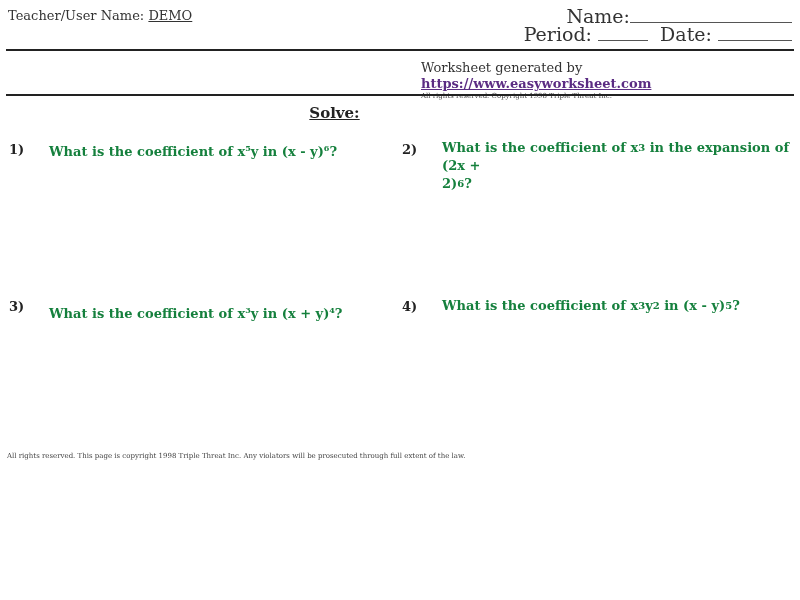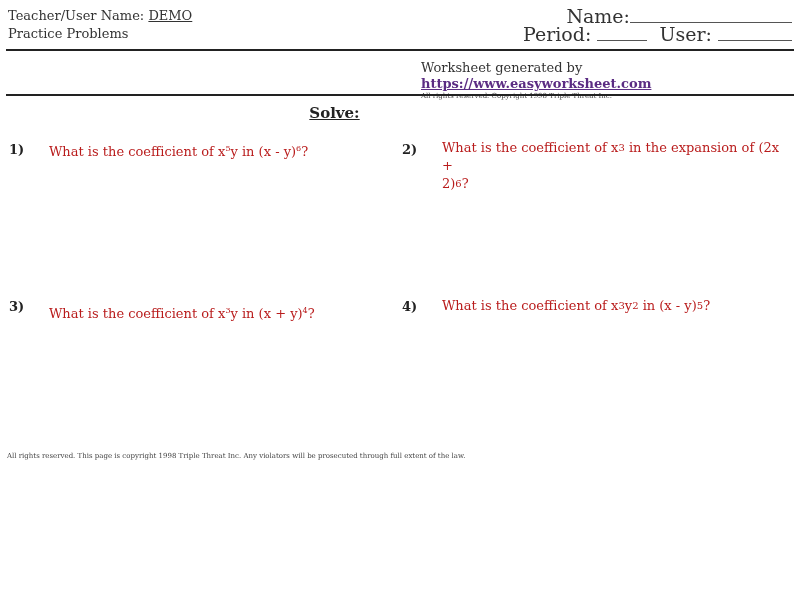--- a/index.html
+++ b/index.html
@@ -13,44 +13,43 @@
     .hdr-left .u { text-decoration: underline; }
     .hdr-right { right: 8px; top: 7px; font-size: 19px; line-height: 18px; text-align: right; }
     .blank { display: inline-block; border-bottom: 1px solid #555; height: 13px; vertical-align: baseline; }
     .rule { left: 6px; right: 6px; height: 2px; background: #222; }
     .gen { left: 401px; top: 60px; margin-left: 20px; }
     .gen-line { font-size: 13px; line-height: 16px; color: #333; }
     .gen-link { color: #5b2c83; font-weight: bold; text-decoration: underline; }
     .gen-copy { font-size: 7px; line-height: 9px; color: #444; }
     .solve { left: 0; width: 669px; top: 104px; text-align: center; font-size: 15px; font-weight: bold; text-decoration: underline; color: #222; }
     .num { font-size: 13px; font-weight: bold; color: #222; }
-    .q { font-size: 13px; line-height: 18px; color: #b91c1c; }
+    .q { font-size: 13px; line-height: 18px; color: #15803d; font-weight: bold; }
     sup.s { font-size: 8px; vertical-align: 5px; line-height: 0; }
     sup.ns { font-size: 10px; vertical-align: 1px; line-height: 0; }
     .footer { left: 7px; top: 452px; font-size: 7px; color: #444; }
   </style>
 </head>
 <body>
 
 <div class="abs hdr-left">
   <div>
     <span>Teacher/User Name:</span>
     <span class="u">DEMO</span>
   </div>
-  <div>Practice Problems</div>
 </div>
 
 <div class="abs hdr-right">
   <div>
     <span>Name:</span><span class="blank" style="width:162px"></span>
   </div>
   <div>
     <span>Period:</span>
     <span class="blank" style="width:50px"></span>
-    &nbsp;<span>User:</span>
+    &nbsp;<span>Date:</span>
     <span class="blank" style="width:74px"></span>
   </div>
 </div>
 
 <div class="abs rule" style="top:49px"></div>
 
 <div class="abs gen">
   <div class="gen-line">
     <span>Worksheet generated by</span>
     <a class="gen-link">https://www.easyworksheet.com</a>

